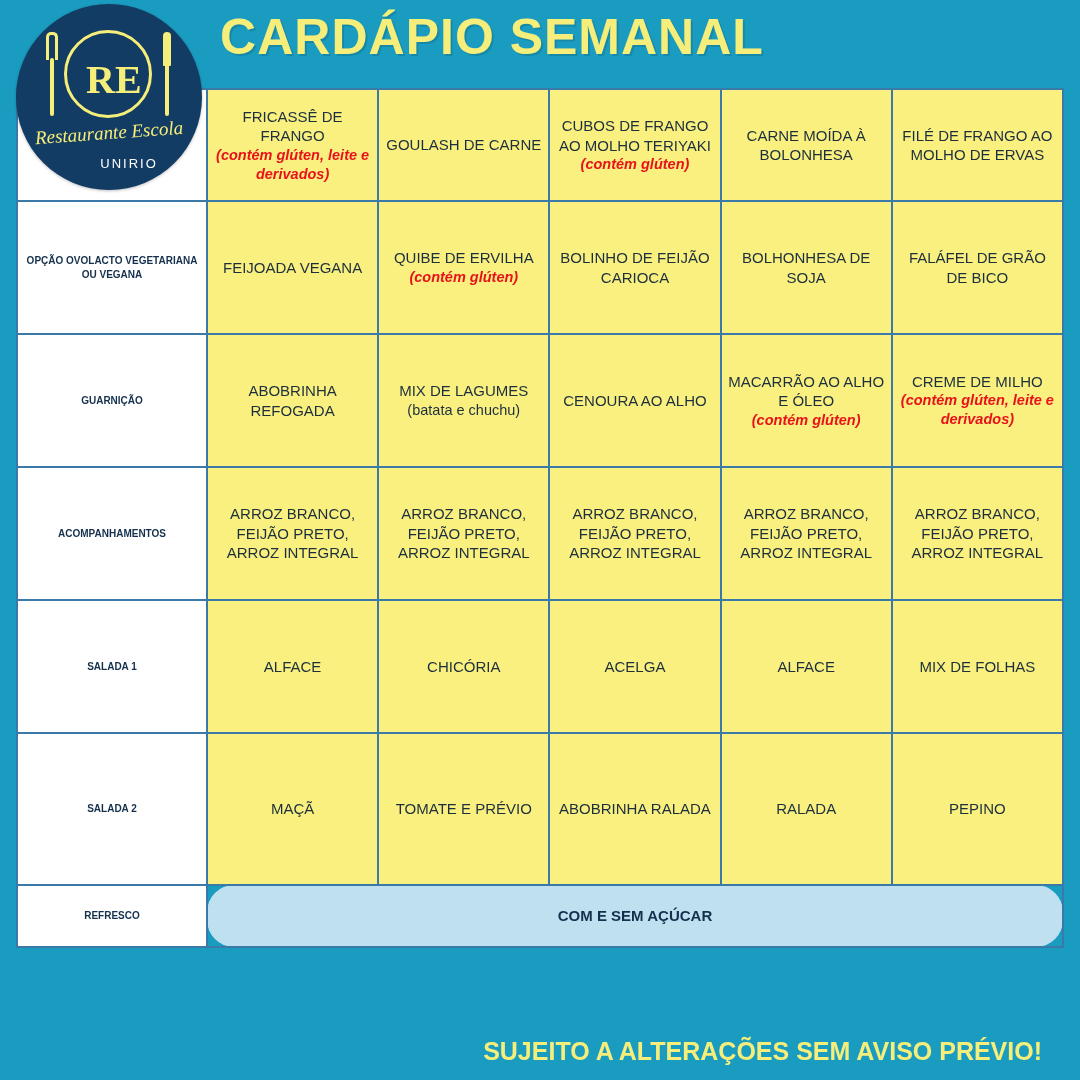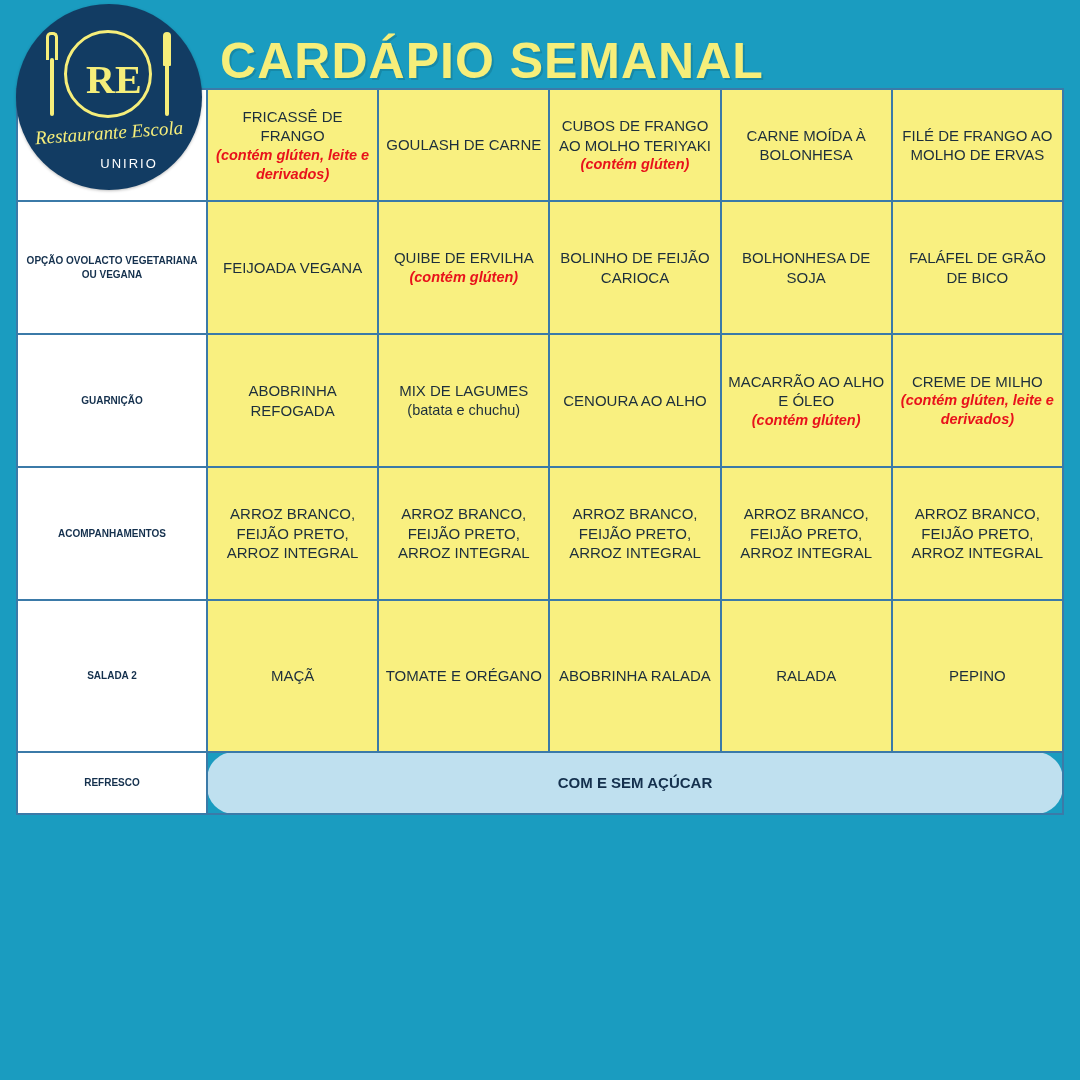--- a/index.html
+++ b/index.html
@@ -25,21 +25,20 @@
     position: absolute;
     top: 8px;
     left: 0;
     width: 984px;
     text-align: center;
     color: #f6ee7a;
     font-size: 50px;
     font-weight: bold;
     letter-spacing: 1px;
     text-shadow: 2px 2px 0 rgba(0,0,0,0.12);
-    margin-top: 24px;
   }
 
   
   .logo {
     position: absolute;
     top: 4px;
     left: 16px;
     width: 186px;
     height: 186px;
     border-radius: 50%;
@@ -319,31 +318,40 @@
 
     <tr class="r4">
       <td class="row-head">ACOMPANHAMENTOS</td>
       <td class="cell">ARROZ BRANCO, FEIJÃO PRETO, ARROZ INTEGRAL</td>
       <td class="cell">ARROZ BRANCO, FEIJÃO PRETO, ARROZ INTEGRAL</td>
       <td class="cell">ARROZ BRANCO, FEIJÃO PRETO, ARROZ INTEGRAL</td>
       <td class="cell">ARROZ BRANCO, FEIJÃO PRETO, ARROZ INTEGRAL</td>
       <td class="cell">ARROZ BRANCO, FEIJÃO PRETO, ARROZ INTEGRAL</td>
     </tr>
 
+    <tr class="r5">
+      <td class="row-head">SALADA 1</td>
+      <td class="cell">ALFACE</td>
+      <td class="cell">CHICÓRIA</td>
+      <td class="cell">ACELGA</td>
+      <td class="cell">ALFACE</td>
+      <td class="cell">MIX DE FOLHAS</td>
+    </tr>
 
     <tr class="r6">
       <td class="row-head">SALADA 2</td>
       <td class="cell">MAÇÃ</td>
-      <td class="cell">TOMATE E ORÉGANO</td>
+      <td class="cell">TOMATE E PRÉVIO</td>
       <td class="cell">ABOBRINHA RALADA</td>
       <td class="cell">RALADA</td>
       <td class="cell">PEPINO</td>
     </tr>
 
     <tr class="r7">
       <td class="row-head">REFRESCO</td>
       <td class="cell wide" colspan="5">COM E SEM AÇÚCAR</td>
     </tr>
   </tbody>
     </table>
 
+  <div class="footer">SUJEITO A ALTERAÇÕES SEM AVISO PRÉVIO!</div>
 
 </div>
 
 </body></html>

